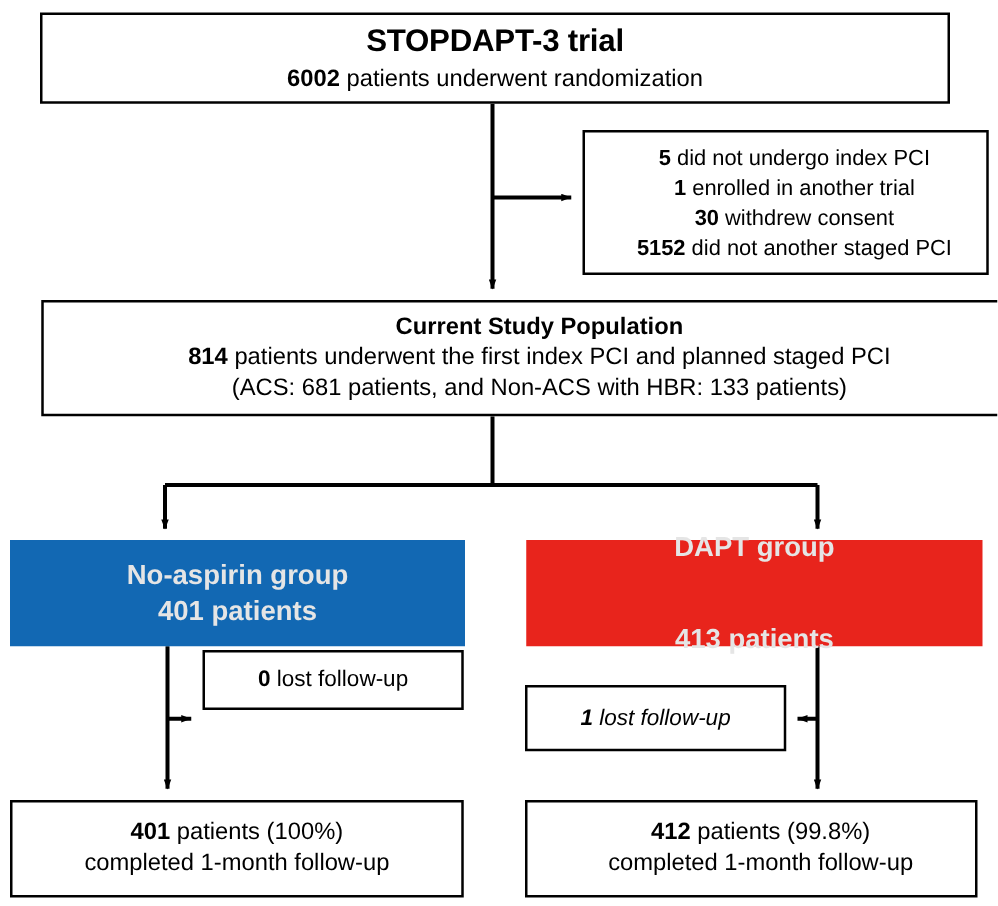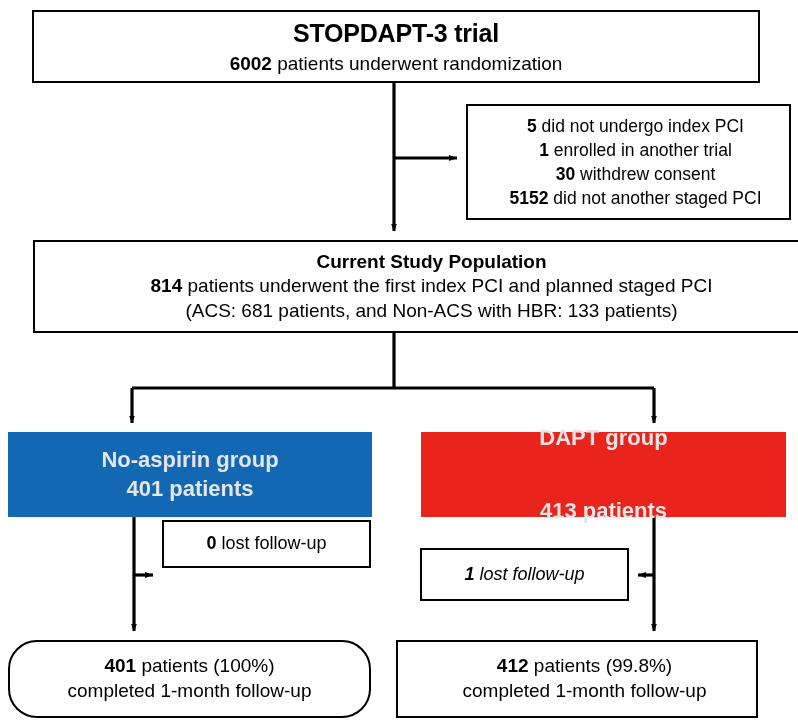--- a/index.html
+++ b/index.html
@@ -114,24 +114,23 @@
   #node-lost-dapt {
     left: 420px;  top: 548px;  width: 209px;  height: 53px;
     font-size: 18px;
     font-style: italic;
   }
 
   #node-completed-noaspirin {
     left: 8px;  top: 640px;  width: 363px;  height: 78px;
     font-size: 19px;
     line-height: 1.3;
-    border-radius: 29px;
   }
   #node-completed-dapt {
-    left: 396px;  top: 640px;  width: 362px;  height: 78px;
+    left: 420px;  top: 640px;  width: 362px;  height: 78px;
     font-size: 19px;
     line-height: 1.3;
     padding-left: 15px;
   }
 </style>
 </head>
 <body>
 
 <div id="flowchart">
 

